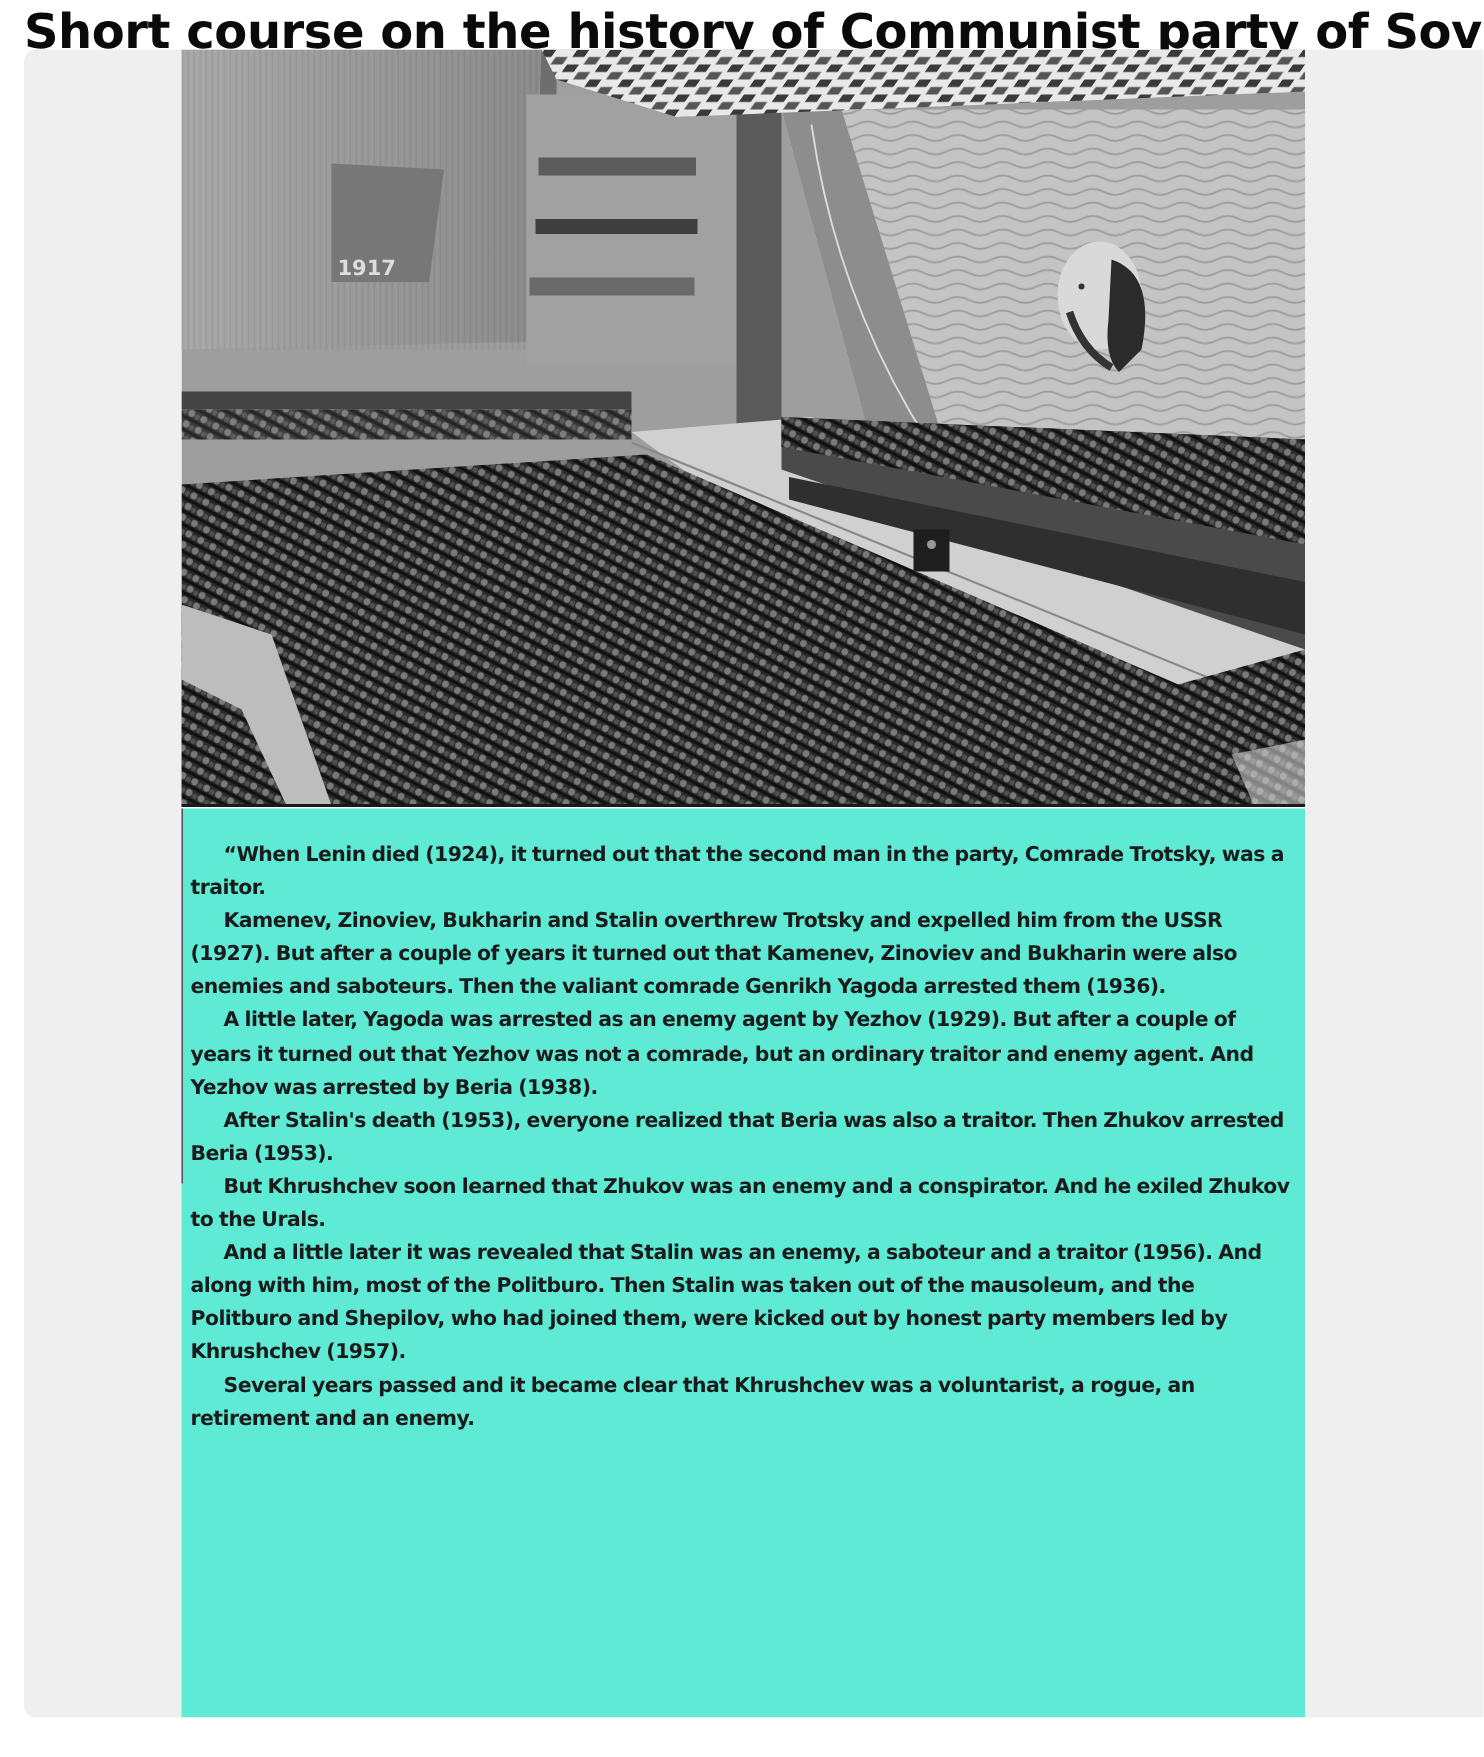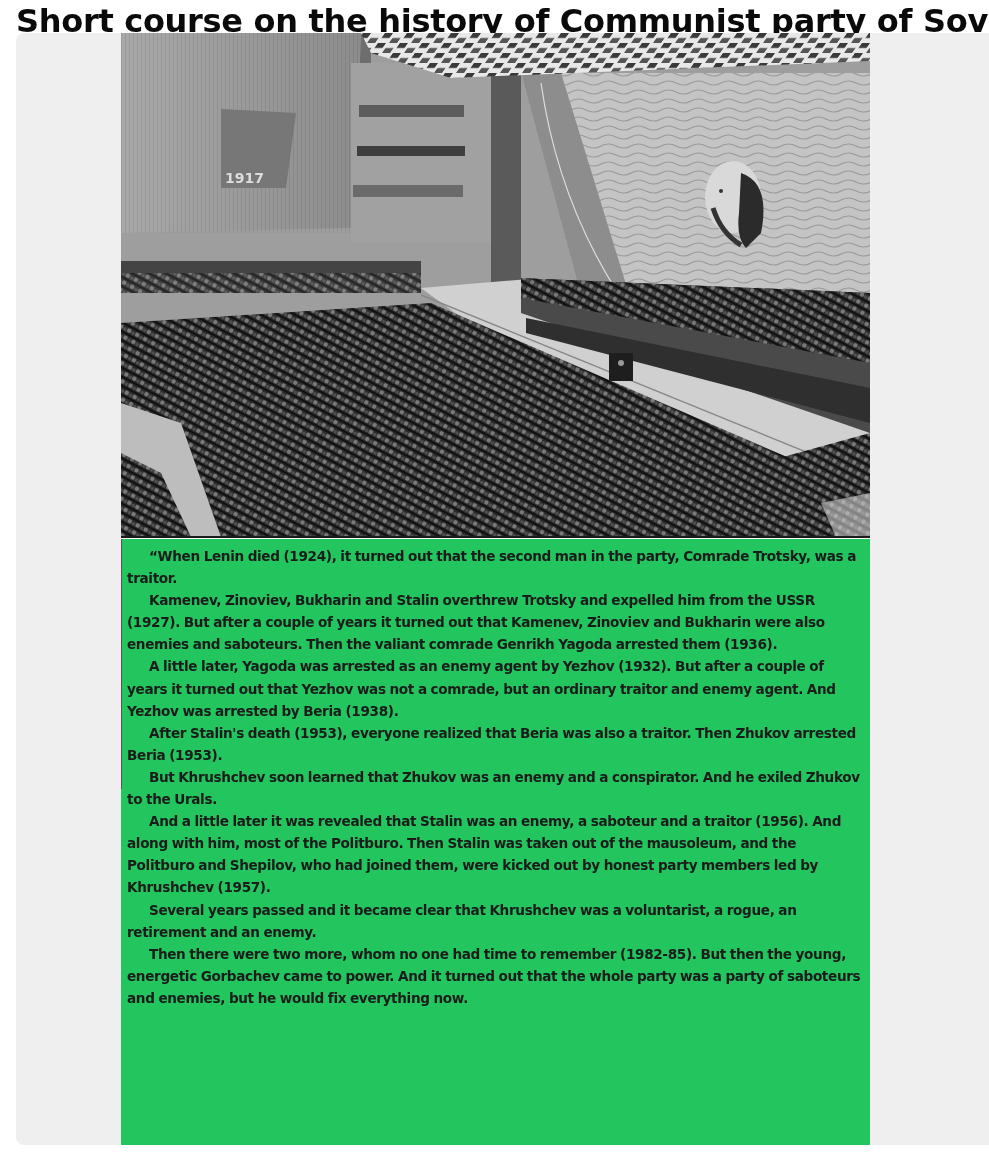--- a/index.html
+++ b/index.html
@@ -12,22 +12,22 @@
   .card {
     position: absolute; left: 16px; top: 33px; width: 984px; height: 1112px;
     background: #efefef; border-radius: 8px; overflow: hidden;
   }
   .meme {
     position: absolute; left: 105px; top: 0; width: 749px; height: 1112px; background: #ffffff;
   }
   .photo { position: absolute; left: 0; top: 0; width: 749px; height: 504px; display: block; }
   .photo-rule { position: absolute; left: 0; top: 503px; width: 749px; height: 2px; background: #1a1a1a; }
   .text-block {
-    position: absolute; left: 0; top: 506px; width: 749px; height: 606px; background: #22c55e;
-    box-sizing: border-box; padding: 6px 4px 0 6px;
+    position: absolute; left: 0; top: 506px; width: 749px; height: 606px; background: #5eead4;
+    box-sizing: border-box; padding: 20px 4px 0 6px;
   }
   .text-block .vbar { position: absolute; left: 0; top: 0; width: 1px; height: 250px; background: #555; }
   .para {
     margin: 0; font-family: "DejaVu Sans", sans-serif; font-weight: bold; font-size: 13.6px;
     line-height: 22.1px; color: #1b1b1b; text-indent: 22px; letter-spacing: -0.35px; word-spacing: -0.5px;
   }
   .para.last { text-indent: 18px; }
 </style>
 </head>
 <body>
@@ -107,21 +107,20 @@
       <polygon points="0,420 40,440 70,504 0,504" fill="url(#crowd)"></polygon>
       <polygon points="640,430 749,400 749,504 680,504" fill="url(#crowd)"></polygon>
       <polygon points="700,470 749,460 749,504 715,504" fill="#cfcfcf" opacity="0.6"></polygon>
     </svg>
     <div class="photo-rule"></div>
 
     <div class="text-block">
       <div class="vbar"></div>
       <p class="para">“When Lenin died (1924), it turned out that the second man in the party, Comrade Trotsky, was a traitor.</p>
       <p class="para">Kamenev, Zinoviev, Bukharin and Stalin overthrew Trotsky and expelled him from the USSR (1927). But after a couple of years it turned out that Kamenev, Zinoviev and Bukharin were also enemies and saboteurs. Then the valiant comrade Genrikh Yagoda arrested them (1936).</p>
-      <p class="para">A little later, Yagoda was arrested as an enemy agent by Yezhov (1932). But after a couple of years it turned out that Yezhov was not a comrade, but an ordinary traitor and enemy agent. And Yezhov was arrested by Beria (1938).</p>
+      <p class="para">A little later, Yagoda was arrested as an enemy agent by Yezhov (1929). But after a couple of years it turned out that Yezhov was not a comrade, but an ordinary traitor and enemy agent. And Yezhov was arrested by Beria (1938).</p>
       <p class="para">After Stalin's death (1953), everyone realized that Beria was also a traitor. Then Zhukov arrested Beria (1953).</p>
       <p class="para">But Khrushchev soon learned that Zhukov was an enemy and a conspirator. And he exiled Zhukov to the Urals.</p>
       <p class="para">And a little later it was revealed that Stalin was an enemy, a saboteur and a traitor (1956). And along with him, most of the Politburo. Then Stalin was taken out of the mausoleum, and the Politburo and Shepilov, who had joined them, were kicked out by honest party members led by Khrushchev (1957).</p>
       <p class="para">Several years passed and it became clear that Khrushchev was a voluntarist, a rogue, an retirement and an enemy.</p>
-      <p class="para">Then there were two more, whom no one had time to remember (1982-85). But then the young, energetic Gorbachev came to power. And it turned out that the whole party was a party of saboteurs and enemies, but he would fix everything now.</p>
     </div>
   </div>
 </div>
 
 </body></html>

